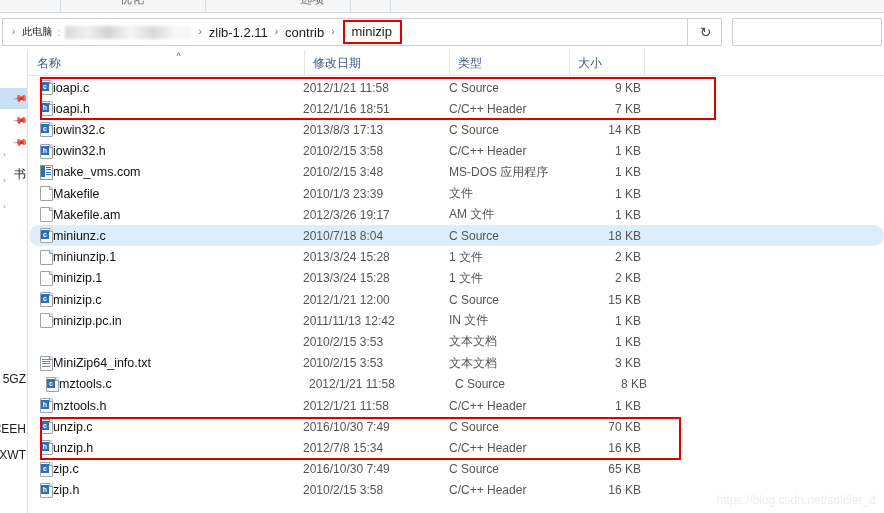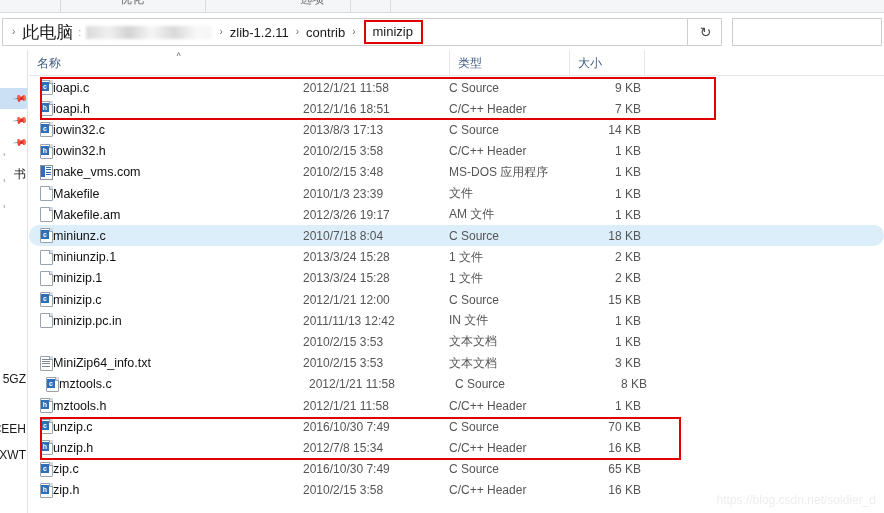--- a/index.html
+++ b/index.html
@@ -65,21 +65,21 @@
     padding: 0 5px;
     line-height: 1;
     user-select: none;
   }
   .crumb {
     font-size: 13px;
     color: #1a1a1a;
     white-space: nowrap;
     padding: 1px 2px;
   }
-  .crumb-cn { font-size: 17px; }
+  .crumb-cn { font-size: 10px; }
   .crumb-blur {
     display: inline-block;
     width: 126px;
     height: 13px;
     background: linear-gradient(90deg,
       rgba(205,205,205,0.75) 0%,
       rgba(228,228,228,0.55) 18%,
       rgba(200,200,200,0.8) 34%,
       rgba(236,236,236,0.5) 52%,
       rgba(206,206,206,0.78) 70%,
@@ -413,20 +413,23 @@
     <div class="nav-chevron" style="top: 100px;">›</div>
     <div class="nav-chevron" style="top: 126px;">›</div>
     <div class="nav-chevron" style="top: 152px;">›</div>
   </div>
 
 <div class="col-head">
     <div class="col-cell" style="left: 0px; width: 275px;">
       <span>名称</span>
       <span class="sort-caret" style="left: 147.5px;">^</span>
     </div>
+    <div class="col-cell" style="left: 275px; width: 145px;">
+      <span>修改日期</span>
+    </div>
     <div class="col-cell" style="left: 420px; width: 120px;">
       <span>类型</span>
     </div>
     <div class="col-cell" style="left: 540px; width: 75px;">
       <span>大小</span>
     </div>
     <div class="col-cell" style="left: 615px; width: 40px;"></div>
   </div>
 
 <div class="file-list">

